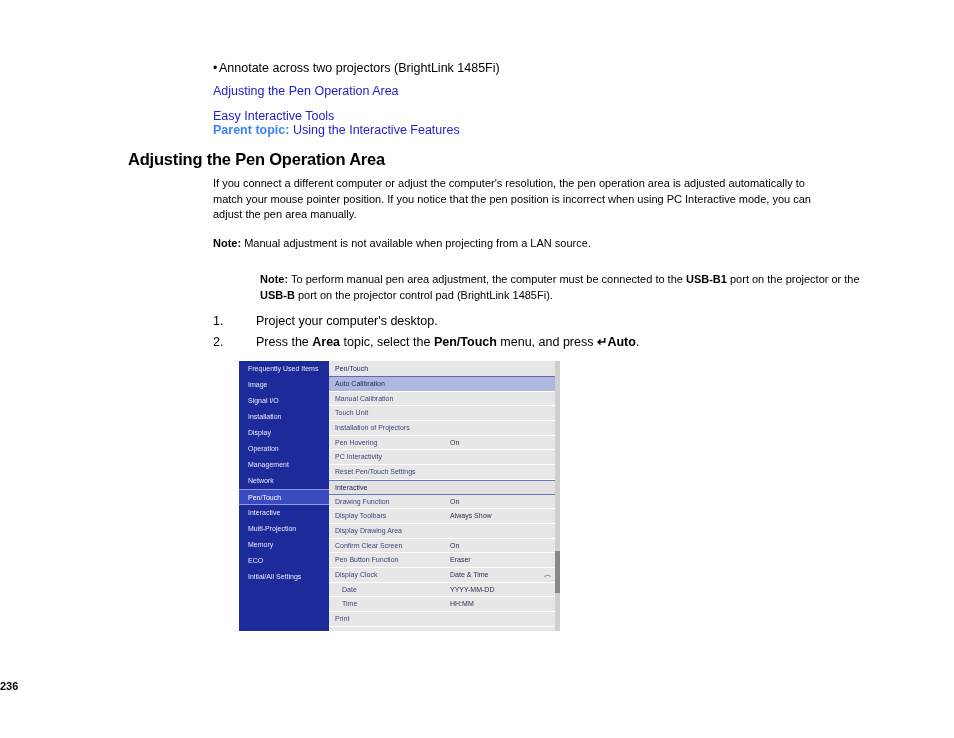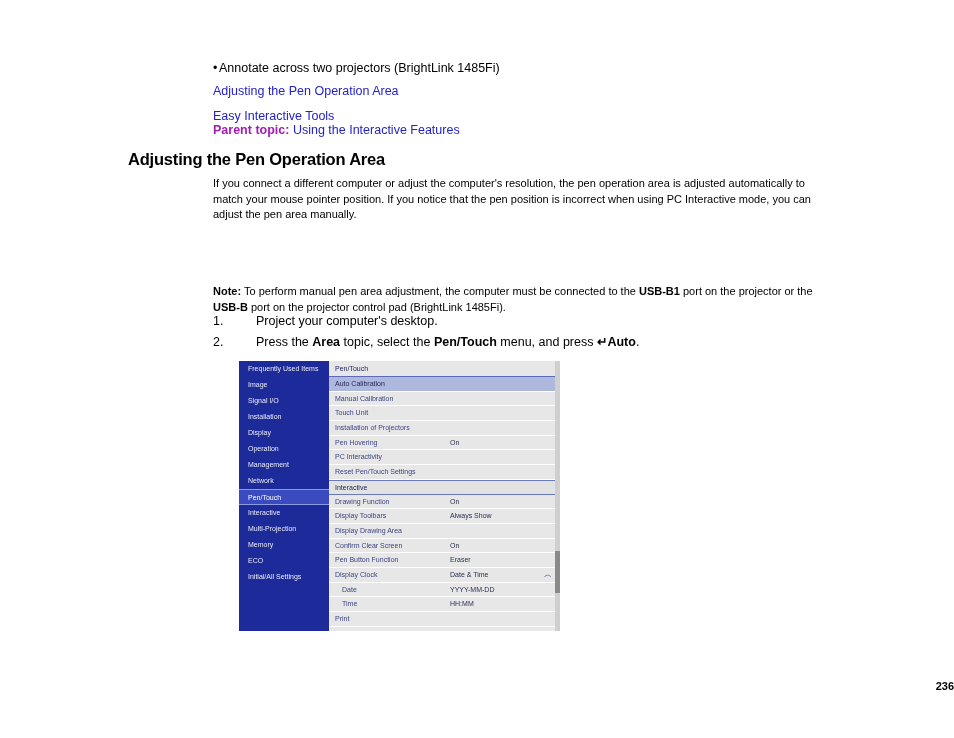--- a/index.html
+++ b/index.html
@@ -51,21 +51,21 @@
   .xref1 { position: absolute; left: 213px; top: 83px; }
   .xref2 { position: absolute; left: 213px; top: 108px; }
 
   .parent-topic {
     position: absolute;
     left: 213px;
     top: 122px;
     font-size: 12.5px;
     line-height: 17px;
   }
-  .parent-topic .lbl { font-weight: bold; color: #a21caf; }
+  .parent-topic .lbl { font-weight: bold; color: #3b82f6; }
 
   h1.section-title {
     position: absolute;
     left: 128px;
     top: 150px;
     margin: 0;
     font-size: 16.5px;
     font-weight: bold;
     letter-spacing: -0.2px;
     color: #000;
@@ -74,21 +74,21 @@
   .body-para {
     position: absolute;
     left: 213px;
     width: 600px;
     font-size: 11px;
     line-height: 15.5px;
     color: #000;
   }
   .para1 { top: 176px; }
   .note1 { top: 236px; width: 620px; }
-  .note2 { top: 284px; width: 625px; }
+  .note2 { top: 272px; width: 625px; margin-left: 47px; }
   .note-lbl { font-weight: bold; }
   b { font-weight: bold; }
 
   
   .step {
     position: absolute;
     left: 213px;
     width: 620px;
     font-size: 12.5px;
     line-height: 16px;
@@ -215,21 +215,21 @@
     height: 42px;
     background: #8a8a8a;
   }
 
   
   .page-number {
     position: absolute;
     left: 0;
     right: 0;
     top: 680px;
-    text-align: right;
+    text-align: left;
     font-size: 11px;
     font-weight: bold;
     color: #000;
   }
 </style>
 </head>
 <body>
 
 <div class="page">
 
@@ -243,20 +243,23 @@
 
   <div class="parent-topic">
     <span class="lbl">Parent topic:</span>
     <a class="link" href="#">Using the Interactive Features</a>
   </div>
 
   <h1 class="section-title">Adjusting the Pen Operation Area</h1>
 
   <div class="body-para para1">If you connect a different computer or adjust the computer's resolution, the pen operation area is adjusted automatically to match your mouse pointer position. If you notice that the pen position is incorrect when using PC Interactive mode, you can adjust the pen area manually.</div>
 
+  <div class="body-para note1">
+    <span class="note-lbl">Note:</span><span> Manual adjustment is not available when projecting from a LAN source.</span>
+  </div>
 
   <div class="body-para note2">
     <span class="note-lbl">Note:</span><span> To perform manual pen area adjustment, the computer must be connected to the </span><b>USB-B1</b><span> port on the projector or the </span><b>USB-B</b><span> port on the projector control pad (BrightLink 1485Fi).</span>
   </div>
 
   <div class="step step1">
     <span class="num">1.</span>
     <span class="stxt">Project your computer's desktop.</span>
   </div>
 

